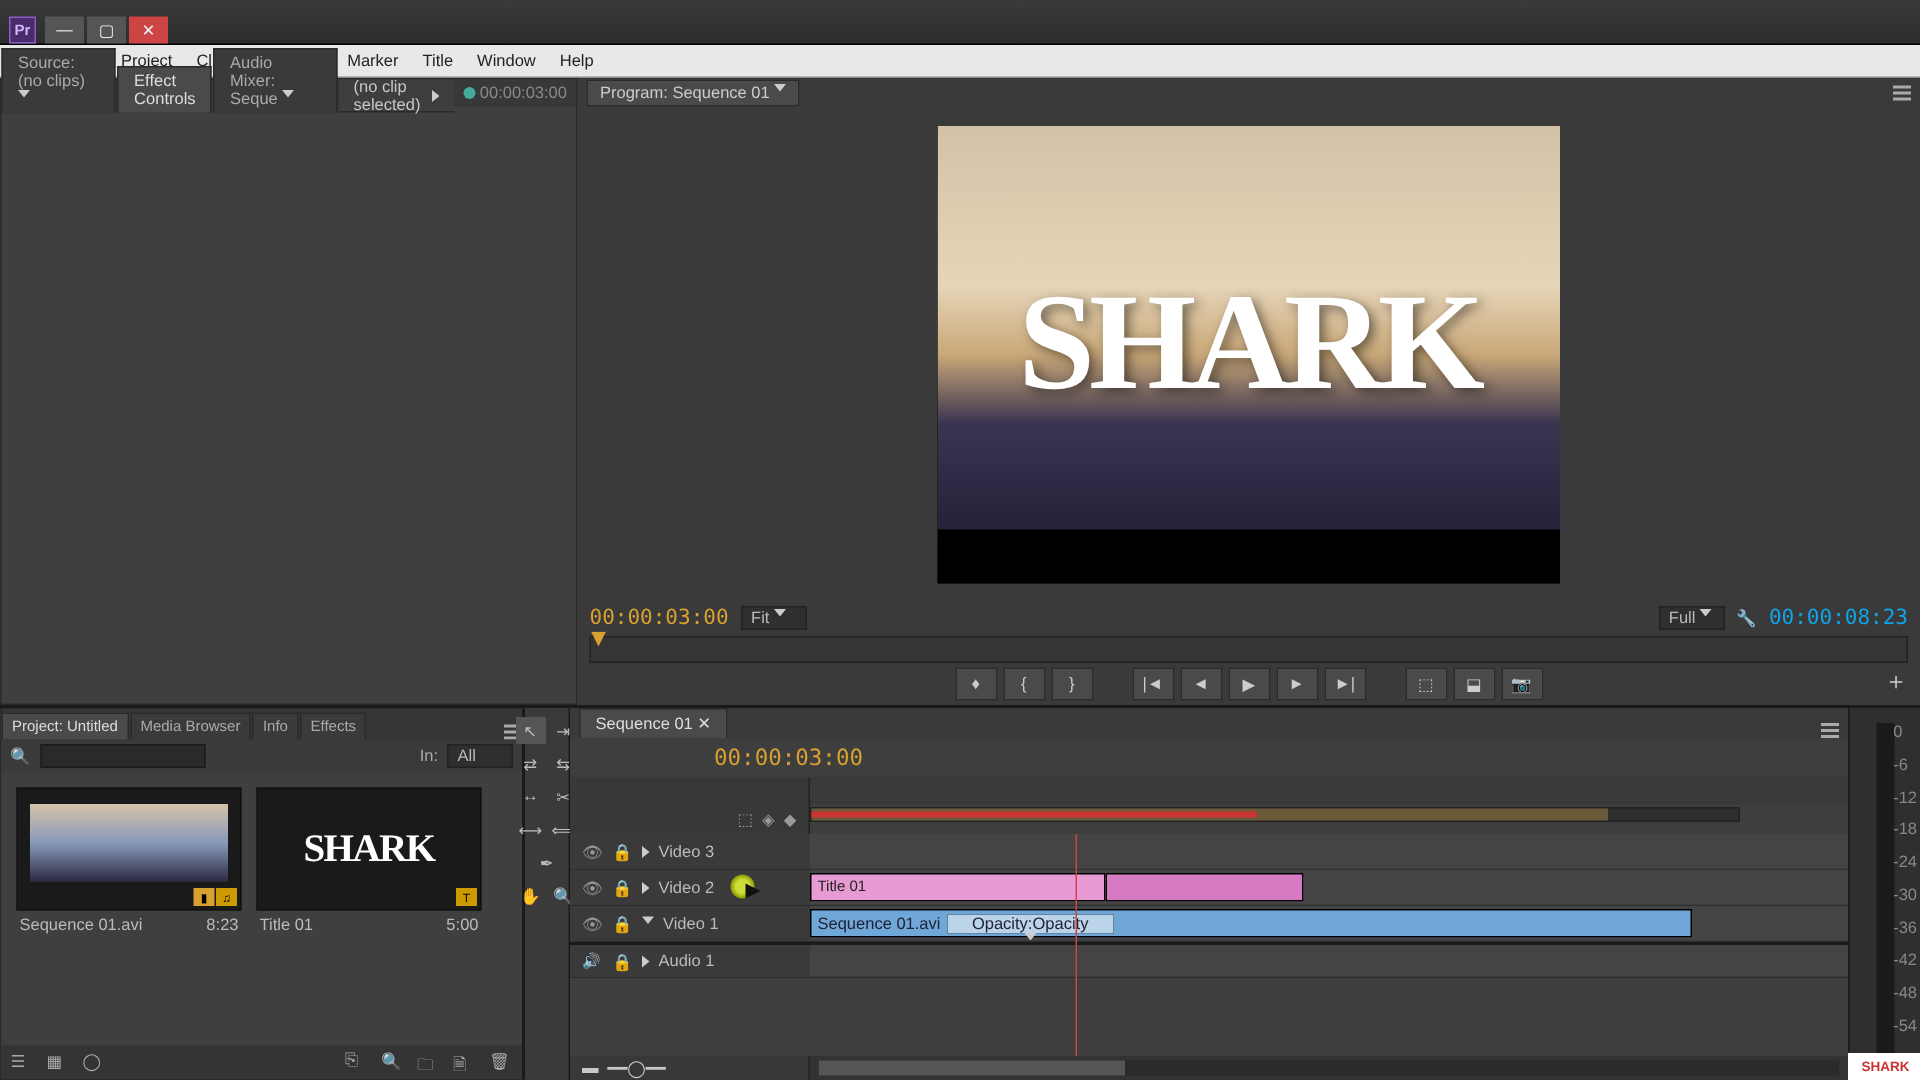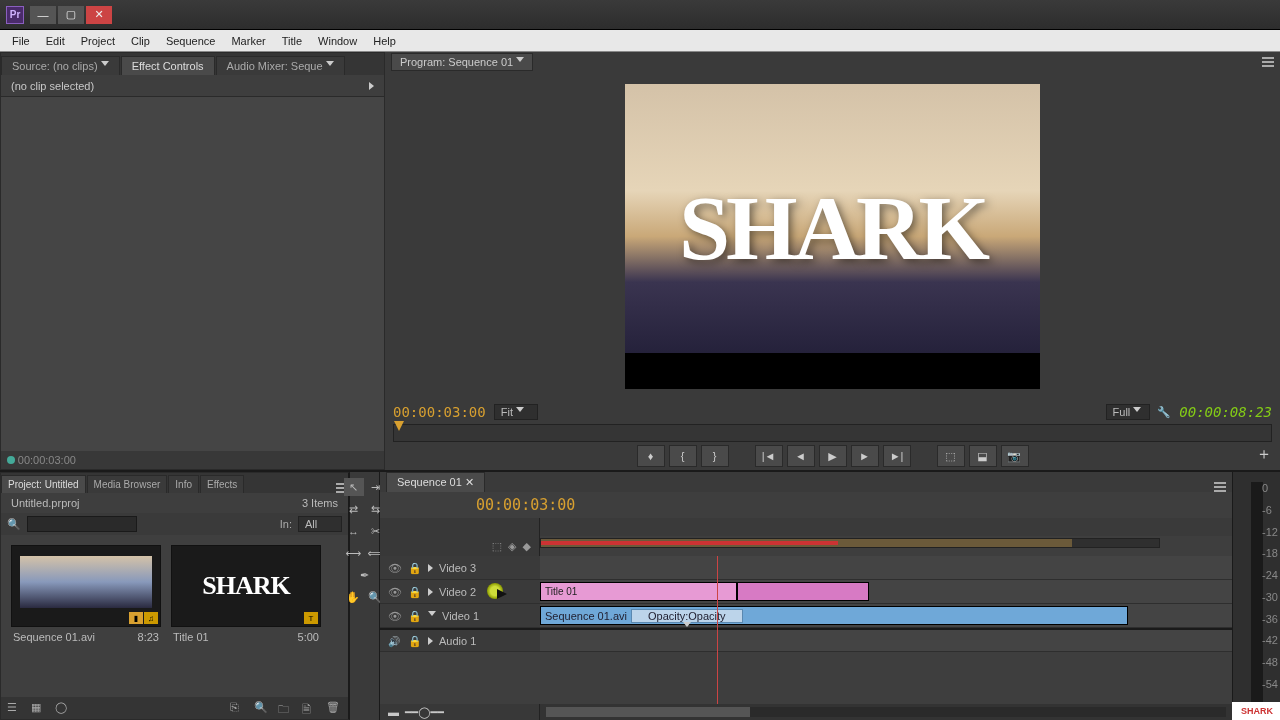--- a/index.html
+++ b/index.html
@@ -1,59 +1,59 @@
 <!DOCTYPE html>
 <html><head>
 <meta charset="utf-8">
 <style>
 * { margin: 0; padding: 0; box-sizing: border-box; font-family: "Segoe UI", Tahoma, sans-serif; font-size: 11px; user-select: none; }
 body { background: #2a2a2a; width: 1280px; height: 720px; overflow: hidden; color: #c8c8c8; }
 
 
-.titlebar { height: 30px; background: linear-gradient(#3a3a3a,#2d2d2d); display:flex; align-items:center; padding:0 6px; border-bottom:1px solid #000;}
+.titlebar { height: 30px; background: linear-gradient(#3a3a3a,#2d2d2d); display:flex; align-items:flex-end; padding:0 6px; border-bottom:1px solid #000;}
 .titlebar .app-icon { width:18px; height:18px; background:#4a2b6b; border:1px solid #8a5fbf; margin-right:6px; display:flex; align-items:center; justify-content:center; color:#d0b3ff; font-weight:bold; font-size:10px;}
 .titlebar .title { flex:1; color:#ddd; font-size:12px;}
 .titlebar .win-btns { display:flex; gap:2px;}
 .titlebar .win-btn { width:26px; height:18px; background:#555; display:flex; align-items:center; justify-content:center; color:#eee;}
 .titlebar .win-btn.close { background:#c44;}
 .menubar { height:22px; background:#e8e8e8; display:flex; align-items:center; padding:0 4px; border-bottom:1px solid #888; color:#222;}
 .menubar span { padding:2px 8px; cursor:default;}
 
 
 .workspace { display:flex; flex-direction:column; height:calc(720px - 52px); background:#3a3a3a;}
 .upper { display:flex; height:420px; border-bottom:2px solid #1a1a1a;}
 .lower { display:flex; flex:1;}
 
 
 .panel { background:#3f3f3f; border:1px solid #2a2a2a; display:flex; flex-direction:column;}
 .tabs { display:flex; height:22px; background:#353535; align-items:flex-end;}
 .tab { padding:3px 10px; background:#3a3a3a; color:#aaa; border:1px solid #2a2a2a; border-bottom:none; margin-right:1px; cursor:default;}
 .tab.active { background:#4a4a4a; color:#ddd;}
 
 
-.left-upper { width:385px; display:flex; flex-direction:column;}
+.left-upper { width:385px; display:flex; flex-direction:row;}
 .ec-header { height:22px; background:#3e3e3e; display:flex; align-items:center; padding:0 10px; border-bottom:1px solid #2a2a2a; justify-content:space-between;}
 .ec-body { flex:1; background:#454545;}
 .ec-footer { height:18px; background:#383838; display:flex; align-items:center; padding:0 6px; font-size:10px; color:#888;}
 .ec-footer .dot{width:8px;height:8px;border-radius:50%;background:#4a9;}
 
 
 .program { flex:1; display:flex; flex-direction:column; background:#3a3a3a;}
 .prog-tabs { height:20px; display:flex; align-items:center; padding:0 6px; gap:4px;}
 .prog-tab { background:#4a4a4a; padding:2px 8px; border:1px solid #2a2a2a; color:#ccc;}
 .monitor { flex:1; display:flex; align-items:center; justify-content:center; background:#3a3a3a; padding:8px;}
 .video-frame { width:415px; height:305px; background:#000; position:relative; overflow:hidden;}
 .sky { position:absolute; inset:0; background:linear-gradient(#d4c2a8 0%, #e6d5b8 35%, #c9a878 50%, #3a3450 65%, #1a1830 100%);}
 .shark-text { position:absolute; top:50%; left:50%; transform:translate(-50%,-58%); font-family: "Georgia", serif; font-weight:900; font-size:92px; color:#fff; letter-spacing:-4px; text-shadow:3px 3px 8px rgba(0,0,0,.5);}
 .letterbox-top,.letterbox-bot{position:absolute;left:0;right:0;height:36px;background:#000;}
 .letterbox-top{top:0;} .letterbox-bot{bottom:0;}
 .prog-controls { height:70px; background:#3a3a3a; display:flex; flex-direction:column;}
 .tc-row { display:flex; align-items:center; height:24px; padding:0 8px; gap:8px;}
 .tc { color:#d8a030; font-family:monospace; font-size:14px;}
-.tc.right { color:#84cc16; margin-left:auto;font-style:italic;}
+.tc.right { color:#0ea5e9; margin-left:auto;}
 .sel { background:#2f2f2f; border:1px solid #222; padding:1px 6px; color:#bbb; min-width:44px; display:inline-block;}
 .wrench{color:#999;}
 .ruler { height:18px; background:#353535; margin:0 8px; position:relative; border:1px solid #222;}
 .ruler .marker{position:absolute;top:-4px;left:0;width:10px;height:10px;background:#d8a030;clip-path:polygon(50% 100%,0 0,100% 0);}
 .transport { display:flex; align-items:center; justify-content:center; gap:4px; height:28px;}
 .t-btn { width:28px; height:22px; background:#4a4a4a; border:1px solid #2a2a2a; display:flex; align-items:center; justify-content:center; color:#ccc;}
 .t-spacer{width:18px;}
 .plus-btn{position:absolute;right:6px;bottom:6px;width:20px;height:20px;color:#ccc;display:flex;align-items:center;justify-content:center;font-size:16px;}
 
 
@@ -237,24 +237,20 @@
         <div class="tab">Media Browser</div>
         <div class="tab">Info</div>
         <div class="tab">Effects</div>
         <div style="flex:1"></div>
         <div class="hamburger">
             <i></i>
             <i></i>
             <i></i>
           </div>
       </div>
-      <div class="proj-hdr">
-        <span>Untitled.prproj</span>
-        <span>3 Items</span>
-      </div>
       <div class="proj-search">
         <span>🔍</span>
         <input style="">
         <span style="flex:1"></span>
         <span class="in-label">In:</span>
         <span class="sel">All</span>
       </div>
       <div class="bins">
         <div class="bin">
           <div class="thumb">

